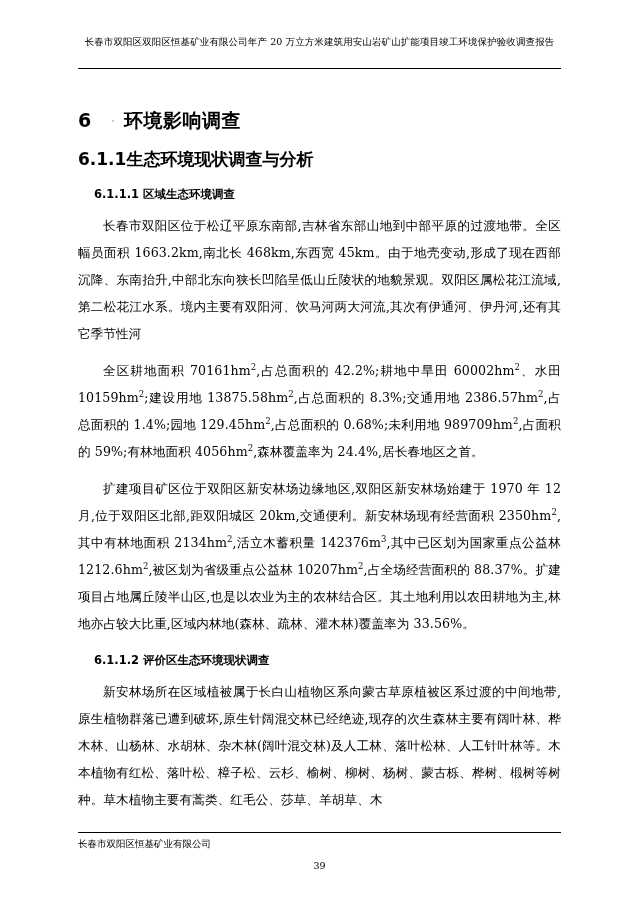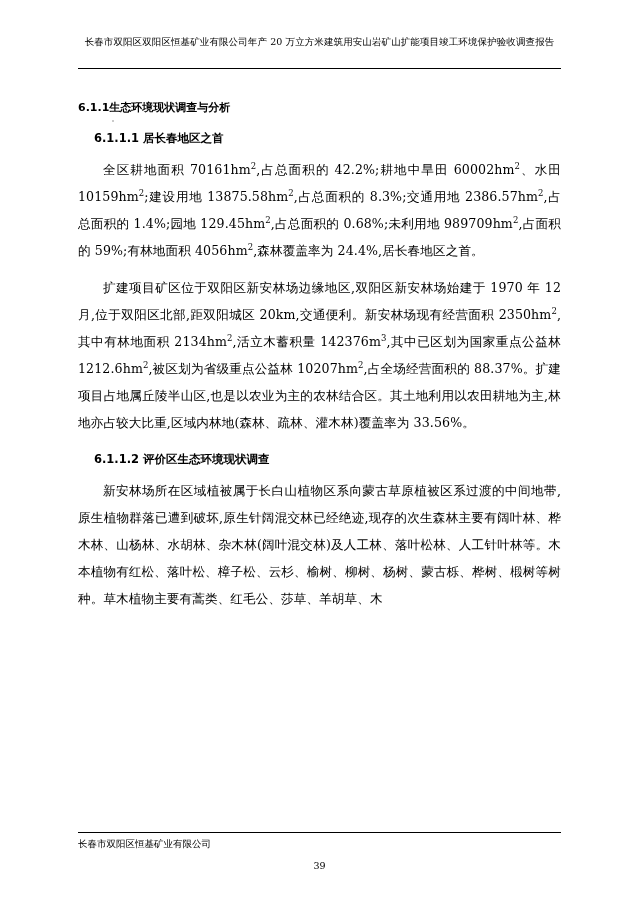--- a/index.html
+++ b/index.html
@@ -92,21 +92,21 @@
     font-size: 13.5px;
     margin: 24px 0 0 0;
   }
   .h2 .num {
     display: inline-block;
     width: 42px;
   }
   .h3 {
     font-family: "DejaVu Sans", "Liberation Sans", sans-serif;
     font-weight: bold;
-    font-size: 11px;
+    font-size: 17px;
     margin: 14px 0 0 0;
   }
   .h4 {
     font-family: "DejaVu Sans", "Liberation Sans", sans-serif;
     font-weight: bold;
     font-size: 11.5px;
     margin: 16px 0 0 0;
     padding-left: 16px;
   }
   p.para {
@@ -139,26 +139,30 @@
 <div class="page">
   <div class="page-inner">
 
     <div class="header">长春市双阳区双阳区恒基矿业有限公司年产 20 万立方米建筑用安山岩矿山扩能项目竣工环境保护验收调查报告</div>
     <div class="header-rule"></div>
 
     <div class="dot-artifact"></div>
 
     <div class="content">
 
+      <h1 class="h1">
+        <span class="num">6</span><span>环境影响调查</span>
+      </h1>
 
 
       <h3 class="h3">6.1.1生态环境现状调查与分析</h3>
 
-      <h4 class="h4">6.1.1.1 居长春地区之首</h4>
+      <h4 class="h4">6.1.1.1 区域生态环境调查</h4>
 
+      <p class="para">长春市双阳区位于松辽平原东南部,吉林省东部山地到中部平原的过渡地带。全区幅员面积 1663.2km,南北长 468km,东西宽 45km。由于地壳变动,形成了现在西部沉降、东南抬升,中部北东向狭长凹陷呈低山丘陵状的地貌景观。双阳区属松花江流域,第二松花江水系。境内主要有双阳河、饮马河两大河流,其次有伊通河、伊丹河,还有其它季节性河</p>
 
       <p class="para"><span>全区耕地面积 70161hm</span><sup>2</sup><span>,占总面积的 42.2%;耕地中旱田 60002hm</span><sup>2</sup><span>、水田 10159hm</span><sup>2</sup><span>;建设用地 13875.58hm</span><sup>2</sup><span>,占总面积的 8.3%;交通用地 2386.57hm</span><sup>2</sup><span>,占总面积的 1.4%;园地 129.45hm</span><sup>2</sup><span>,占总面积的 0.68%;未利用地 989709hm</span><sup>2</sup><span>,占面积的 59%;有林地面积 4056hm</span><sup>2</sup><span>,森林覆盖率为 24.4%,居长春地区之首。</span></p>
 
       <p class="para"><span>扩建项目矿区位于双阳区新安林场边缘地区,双阳区新安林场始建于 1970 年 12 月,位于双阳区北部,距双阳城区 20km,交通便利。新安林场现有经营面积 2350hm</span><sup>2</sup><span>,其中有林地面积 2134hm</span><sup>2</sup><span>,活立木蓄积量 142376m</span><sup>3</sup><span>,其中已区划为国家重点公益林 1212.6hm</span><sup>2</sup><span>,被区划为省级重点公益林 10207hm</span><sup>2</sup><span>,占全场经营面积的 88.37%。扩建项目占地属丘陵半山区,也是以农业为主的农林结合区。其土地利用以农田耕地为主,林地亦占较大比重,区域内林地(森林、疏林、灌木林)覆盖率为 33.56%。</span></p>
 
       <h4 class="h4">6.1.1.2 评价区生态环境现状调查</h4>
 
       <p class="para">新安林场所在区域植被属于长白山植物区系向蒙古草原植被区系过渡的中间地带,原生植物群落已遭到破坏,原生针阔混交林已经绝迹,现存的次生森林主要有阔叶林、桦木林、山杨林、水胡林、杂木林(阔叶混交林)及人工林、落叶松林、人工针叶林等。木本植物有红松、落叶松、樟子松、云杉、榆树、柳树、杨树、蒙古栎、桦树、椴树等树种。草木植物主要有蒿类、红毛公、莎草、羊胡草、木</p>
 
     </div>

